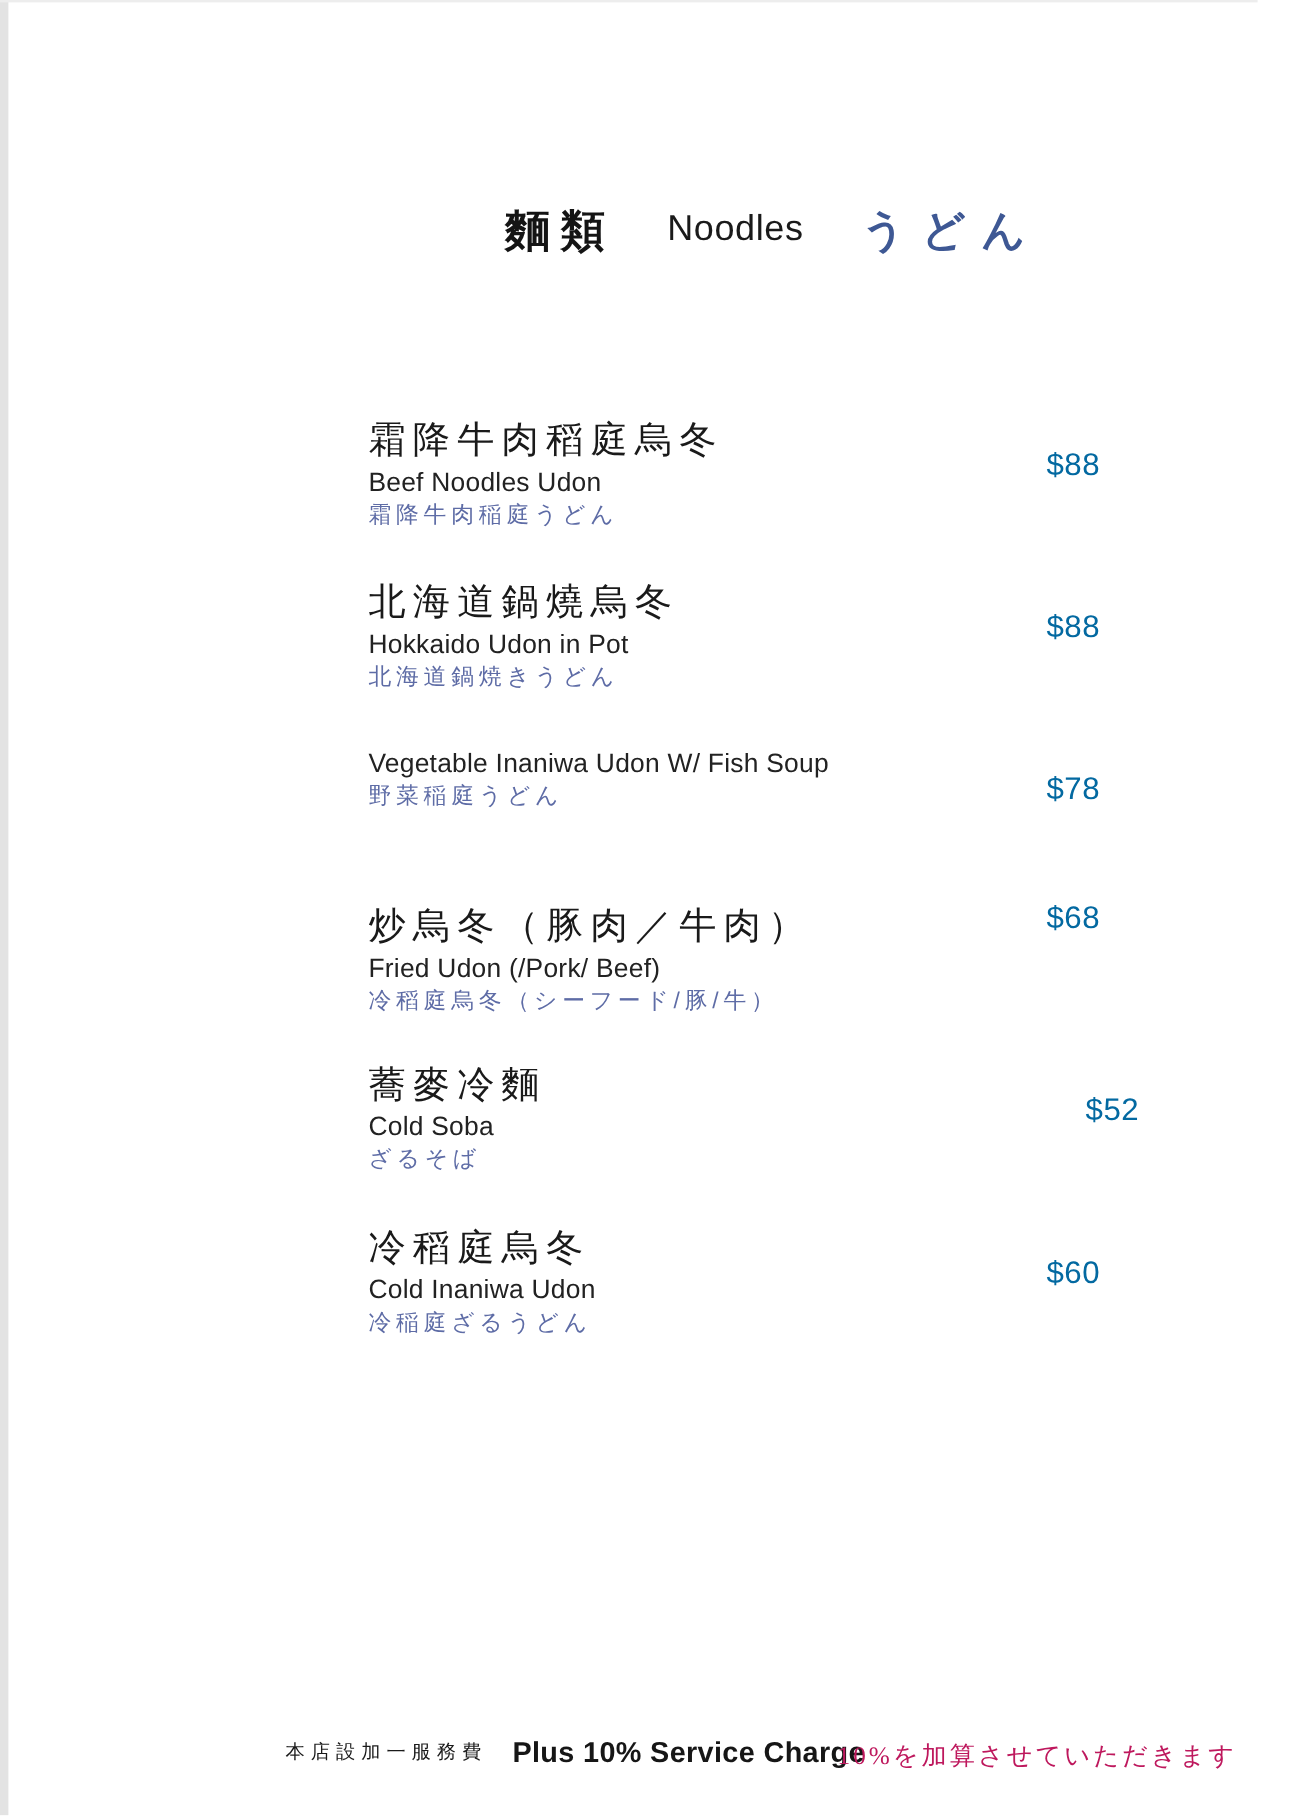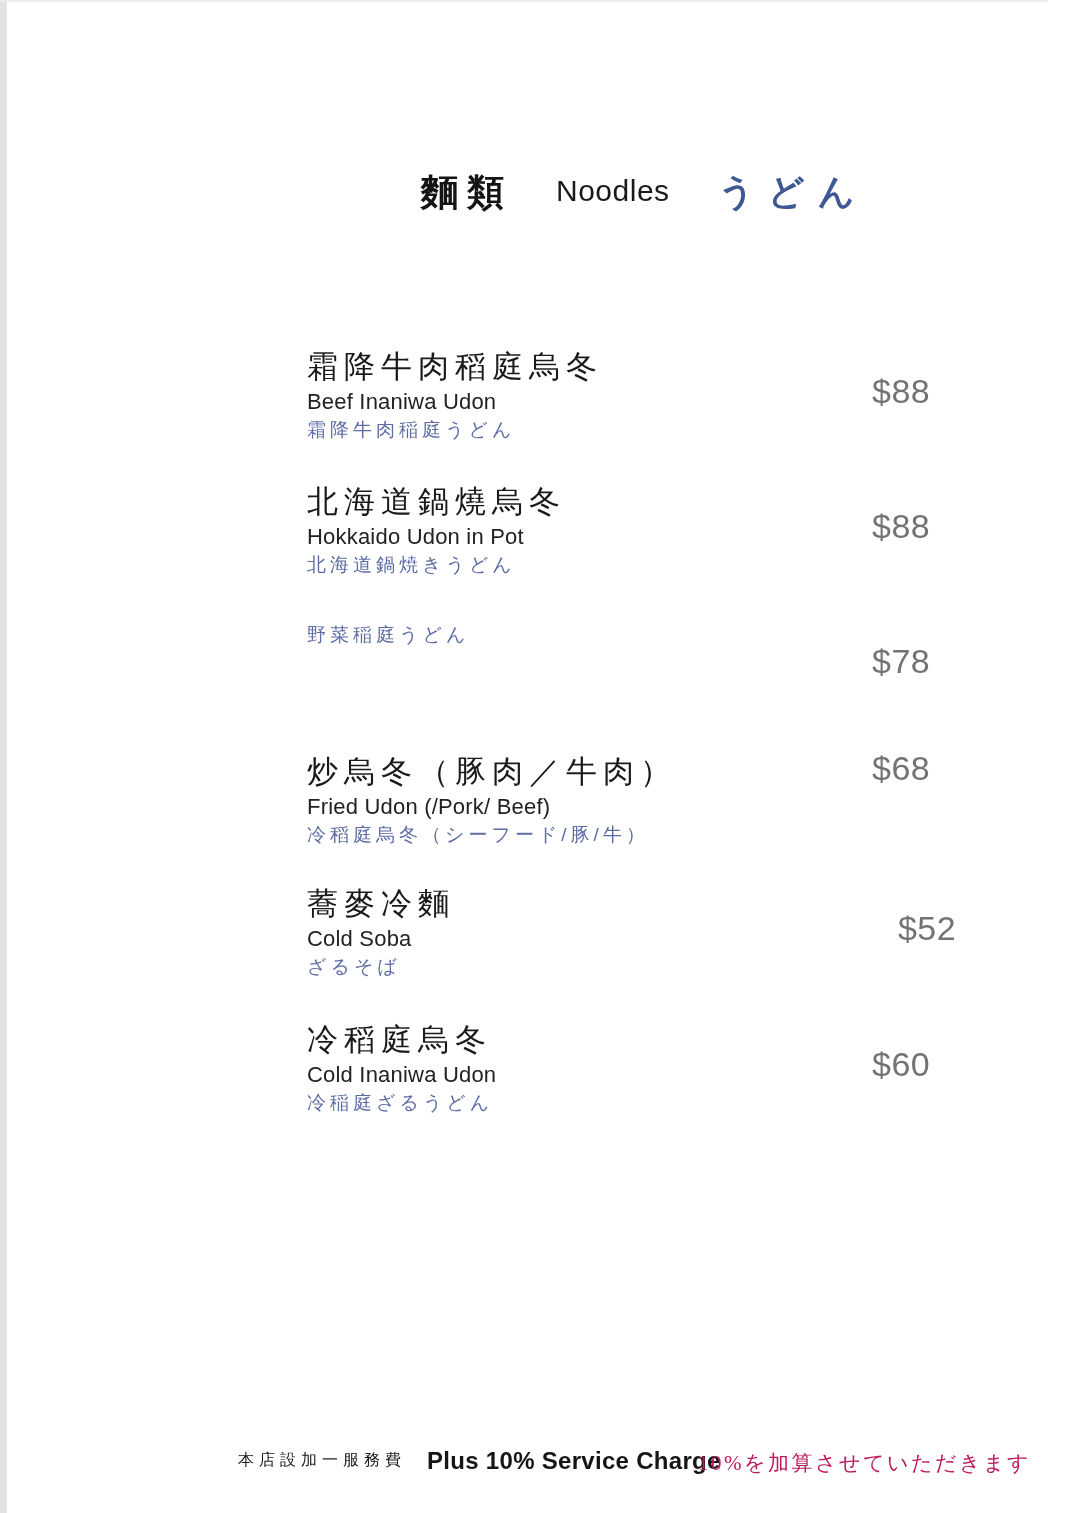--- a/index.html
+++ b/index.html
@@ -86,23 +86,23 @@
   .i1 { top: 456px; }
   .i2 { top: 591px; }
   .i3 { top: 726px; }
   .i4 { top: 858px; }
   .i5 { top: 994px; }
 
   .price {
     position: absolute;
     left: 872px;
     width: 110px;
-    font-size: 34px;
+    font-size: 26px;
     letter-spacing: 0.5px;
-    color: #737373;
+    color: #0369a1;
   }
   .p0 { top: 372px; }
   .p1 { top: 507px; }
   .p2 { top: 642px; }
   .p3 { top: 749px; }
   .p4 { top: 909px; text-align: center; }
   .p5 { top: 1045px; }
 
   
   .f-zh {
@@ -138,33 +138,34 @@
   <div class="edge-top"></div>
 
   <div>
     <span class="h-zh">麵類</span>
     <span class="h-en">Noodles</span>
     <span class="h-jp">うどん</span>
   </div>
 
   <div class="item i0">
     <div class="zh">霜降牛肉稻庭烏冬</div>
-    <div class="en">Beef Inaniwa Udon</div>
+    <div class="en">Beef Noodles Udon</div>
     <div class="jp">霜降牛肉稲庭うどん</div>
   </div>
   <div class="price p0">$88</div>
 
   <div class="item i1">
     <div class="zh">北海道鍋燒烏冬</div>
     <div class="en">Hokkaido Udon in Pot</div>
     <div class="jp">北海道鍋焼きうどん</div>
   </div>
   <div class="price p1">$88</div>
 
   <div class="item i2">
+    <div class="en">Vegetable Inaniwa Udon W/ Fish Soup</div>
     <div class="jp">野菜稲庭うどん</div>
   </div>
   <div class="price p2">$78</div>
 
   <div class="item i3">
     <div class="zh">炒烏冬（豚肉／牛肉）</div>
     <div class="en">Fried Udon (/Pork/ Beef)</div>
     <div class="jp">冷稻庭烏冬（シーフード/豚/牛）</div>
   </div>
   <div class="price p3">$68</div>

